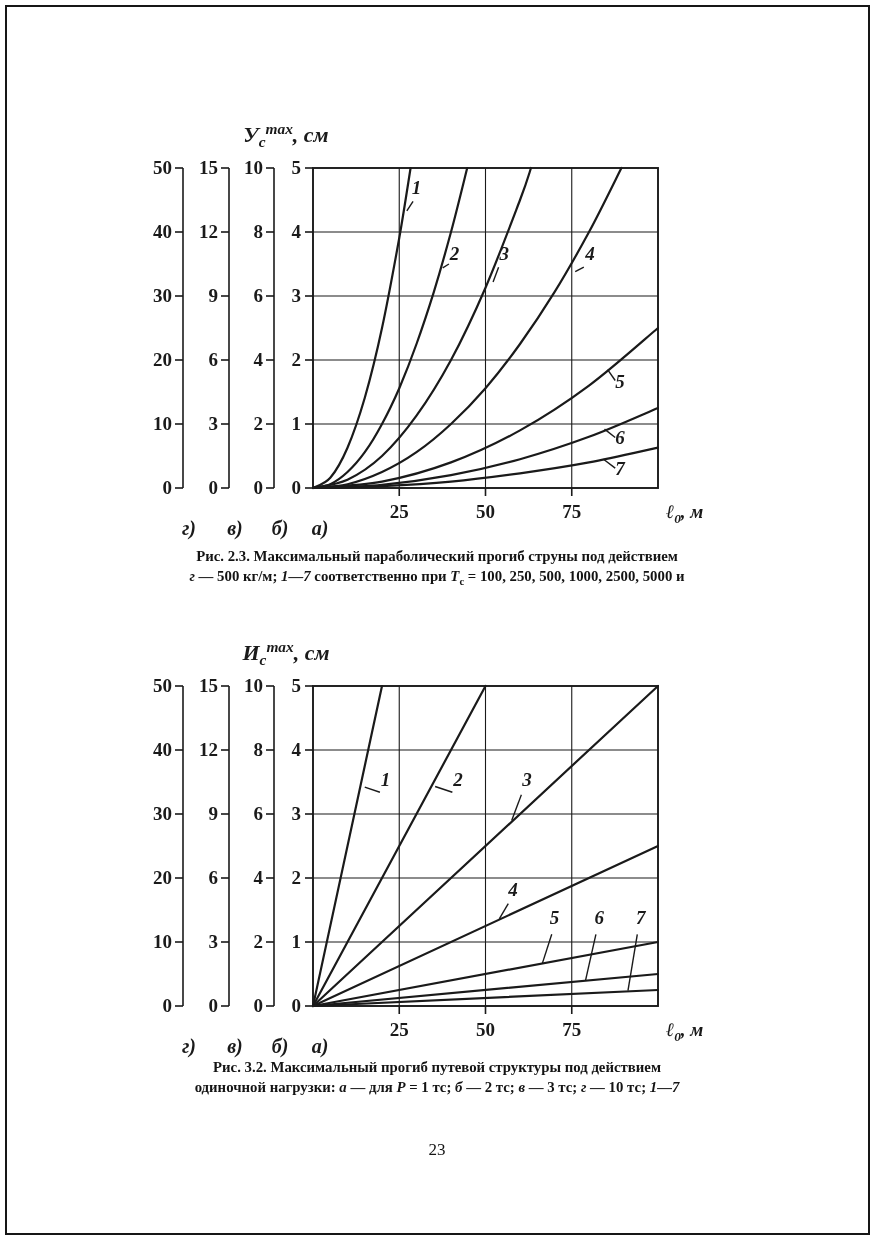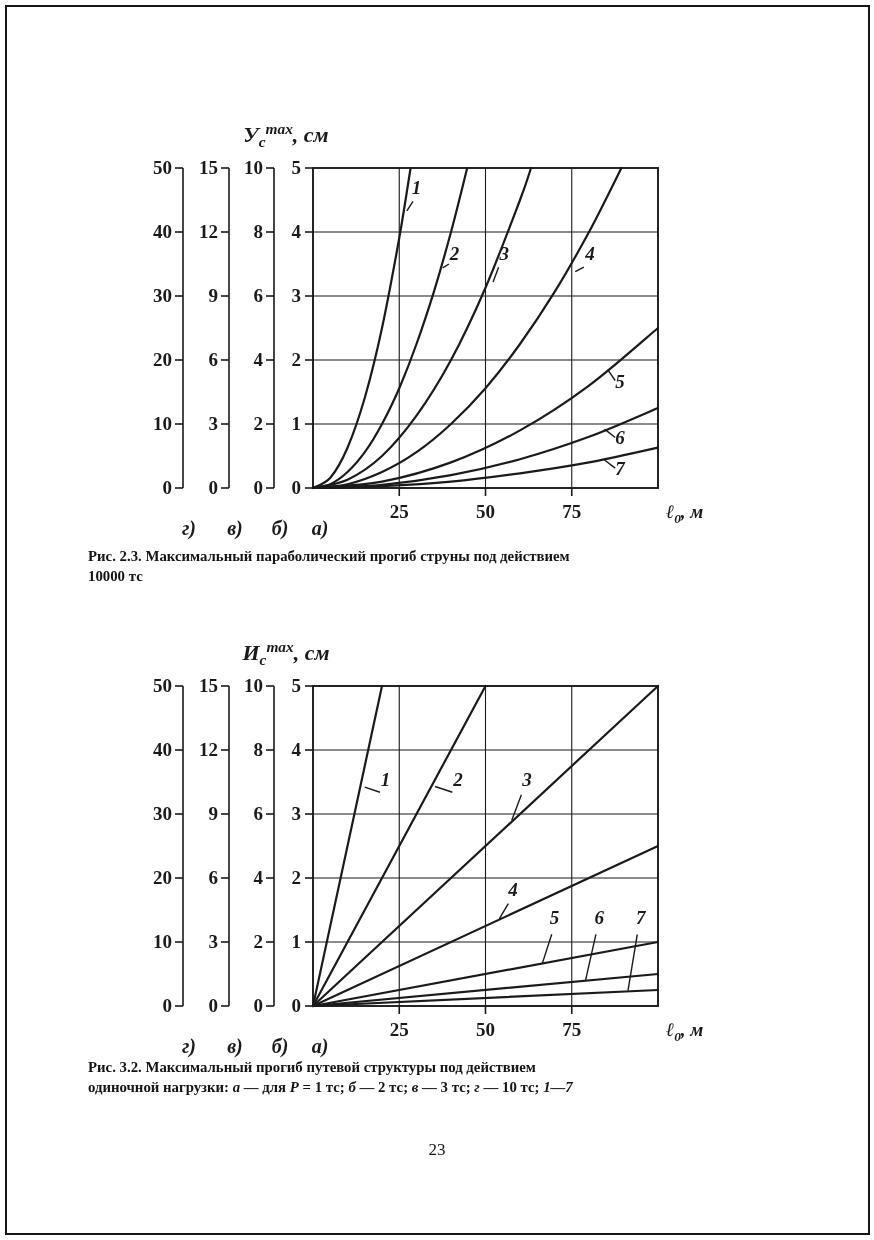--- a/index.html
+++ b/index.html
@@ -9,21 +9,21 @@
   }
   .scan-frame{
     position:absolute;left:5px;top:5px;right:4px;bottom:5px;
     border:2px solid #161616;pointer-events:none;
   }
   .chart{position:absolute;left:128px;width:580px;height:455px;}
   .chart1{top:108px;}
   .chart2{top:626px;}
   svg{font-family:"Liberation Serif",serif;}
   .caption{
-    position:absolute;left:88px;width:698px;
+    position:absolute;left:88px;width:698px;text-align:center;
     font-weight:bold;font-size:14.8px;line-height:19.6px;color:#141414;
   }
   .caption1{top:547px;}
   .caption2{top:1058px;}
   .caption sub,.caption sup{font-size:72%;}
   .page-number{
     position:absolute;top:1140px;left:0;width:874px;text-align:center;
     font-size:17px;color:#141414;
   }
 </style>
@@ -128,21 +128,21 @@
         <line x1="487.21999999999997" y1="329.44" x2="476.525" y2="321.12" stroke-width="1.4"></line>
         <text x="492.05" y="335.84000000000003" text-anchor="middle" font-size="19" fill="#1a1a1a" stroke="none" font-weight="bold" font-style="italic"><tspan>6</tspan></text>
         <path d="M185 380C196.5 379.7 231 379.1 254 378.1C277 377 300 375.7 323 373.6C346 371.5 369 368.5 392 365.3C415 362.1 438 358.7 461 354.4C484 350.1 518.5 342.1 530 339.7" stroke-width="2.2" stroke-linecap="round" clip-path="url(#chart1-clip)"></path>
         <line x1="487.21999999999997" y1="360.16" x2="475.49" y2="351.2" stroke-width="1.4"></line>
         <text x="492.05" y="367.2" text-anchor="middle" font-size="19" fill="#1a1a1a" stroke="none" font-weight="bold" font-style="italic"><tspan>7</tspan></text>
       </g>
     </svg>
 
   <div class="caption caption1">
     <div>Рис. 2.3. Максимальный параболический прогиб струны под действием</div>
-    <div>10000 тс</div>
+    <div><i>г</i> — 500 кг/м; <i>1—7</i> соответственно при <i>Т</i><sub>с</sub> = 100, 250, 500, 1000, 2500, 5000 и</div>
   </div>
 
   <svg id="chart2" class="chart chart2" viewBox="0 0 580 455">
       <clipPath id="chart2-clip">
         <rect x="184" y="58" width="347" height="324"></rect>
       </clipPath>
       <g fill="none" stroke="#1a1a1a">
         <line x1="271.25" y1="60" x2="271.25" y2="380" stroke-width="1.1"></line>
         <line x1="357.5" y1="60" x2="357.5" y2="380" stroke-width="1.1"></line>
         <line x1="443.75" y1="60" x2="443.75" y2="380" stroke-width="1.1"></line>

